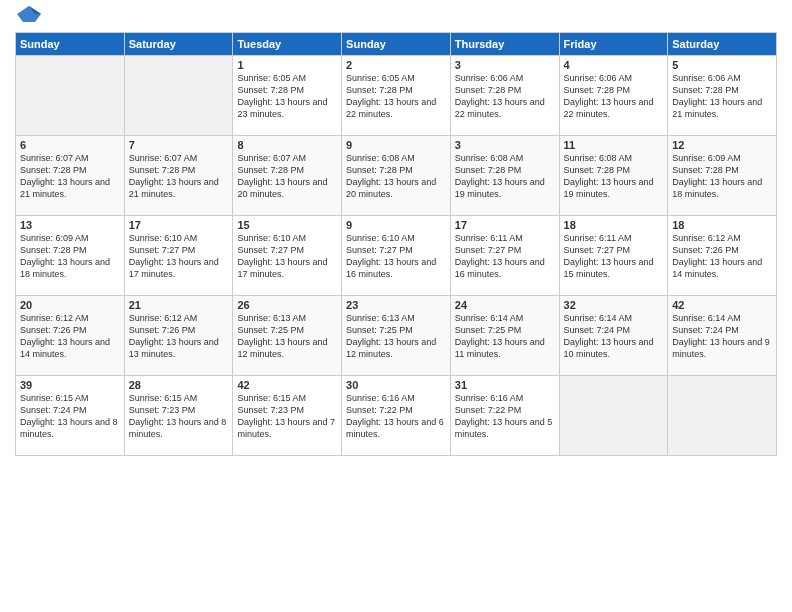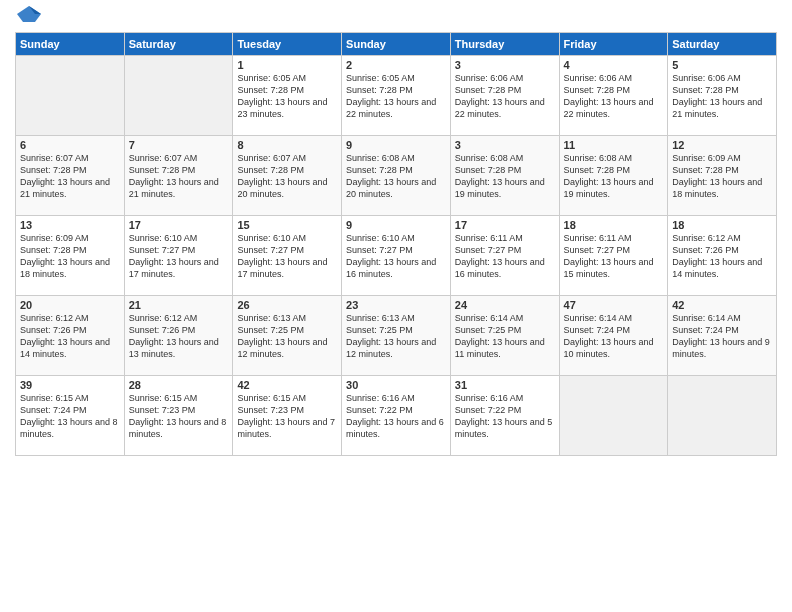--- a/index.html
+++ b/index.html
@@ -217,21 +217,21 @@
           </td>
           <td>
             <span class="day-num">23</span>
             <div class="cell-text">Sunrise: 6:13 AM<br>Sunset: 7:25 PM<br>Daylight: 13 hours and 12 minutes.</div>
           </td>
           <td>
             <span class="day-num">24</span>
             <div class="cell-text">Sunrise: 6:14 AM<br>Sunset: 7:25 PM<br>Daylight: 13 hours and 11 minutes.</div>
           </td>
           <td>
-            <span class="day-num">47</span>
+            <span class="day-num">32</span>
             <div class="cell-text">Sunrise: 6:14 AM<br>Sunset: 7:24 PM<br>Daylight: 13 hours and 10 minutes.</div>
           </td>
           <td>
             <span class="day-num">42</span>
             <div class="cell-text">Sunrise: 6:14 AM<br>Sunset: 7:24 PM<br>Daylight: 13 hours and 9 minutes.</div>
           </td>
         </tr>
         <tr>
           <td>
             <span class="day-num">39</span>

